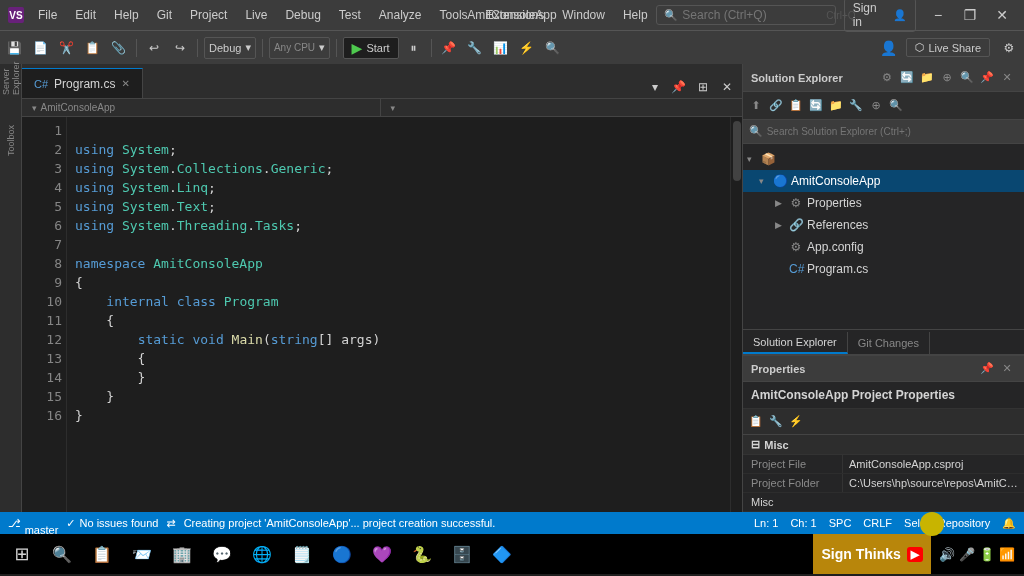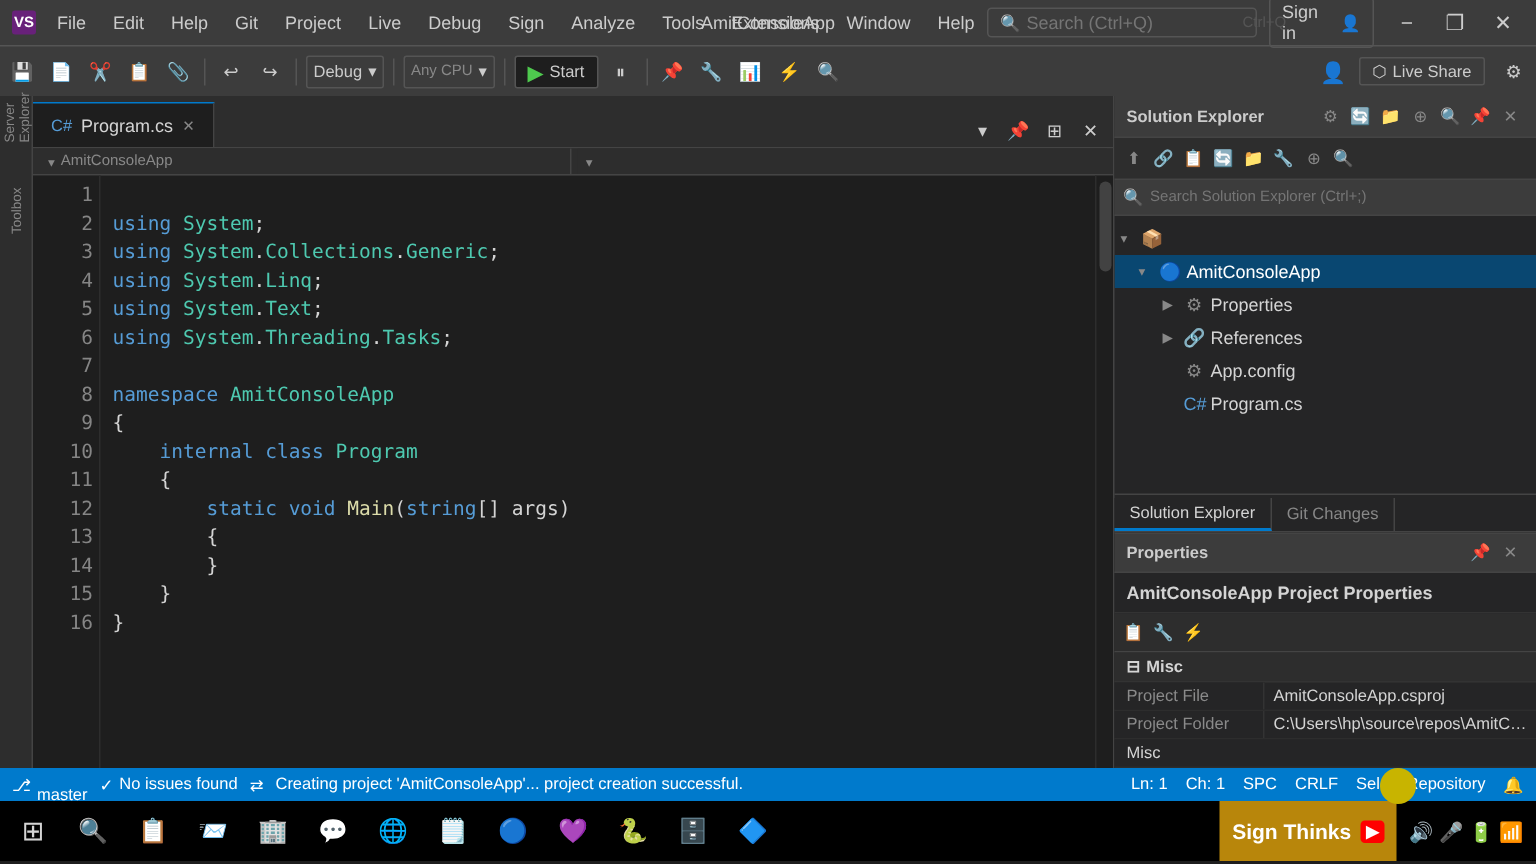--- a/index.html
+++ b/index.html
@@ -252,21 +252,21 @@
       <span style="font-size:10px;font-weight:bold;">VS</span>
     </div>
     <div id="titlebar-menus">
       <span class="menu-item">File</span>
       <span class="menu-item">Edit</span>
       <span class="menu-item">Help</span>
       <span class="menu-item">Git</span>
       <span class="menu-item">Project</span>
       <span class="menu-item">Live</span>
       <span class="menu-item">Debug</span>
-      <span class="menu-item">Sign</span>
+      <span class="menu-item">Test</span>
       <span class="menu-item">Analyze</span>
       <span class="menu-item">Tools</span>
       <span class="menu-item">Extensions</span>
       <span class="menu-item">Window</span>
       <span class="menu-item">Help</span>
     </div>
   </div>
   <div id="titlebar-title">AmitConsoleApp</div>
   <div id="titlebar-right">
     <div id="search-box">

